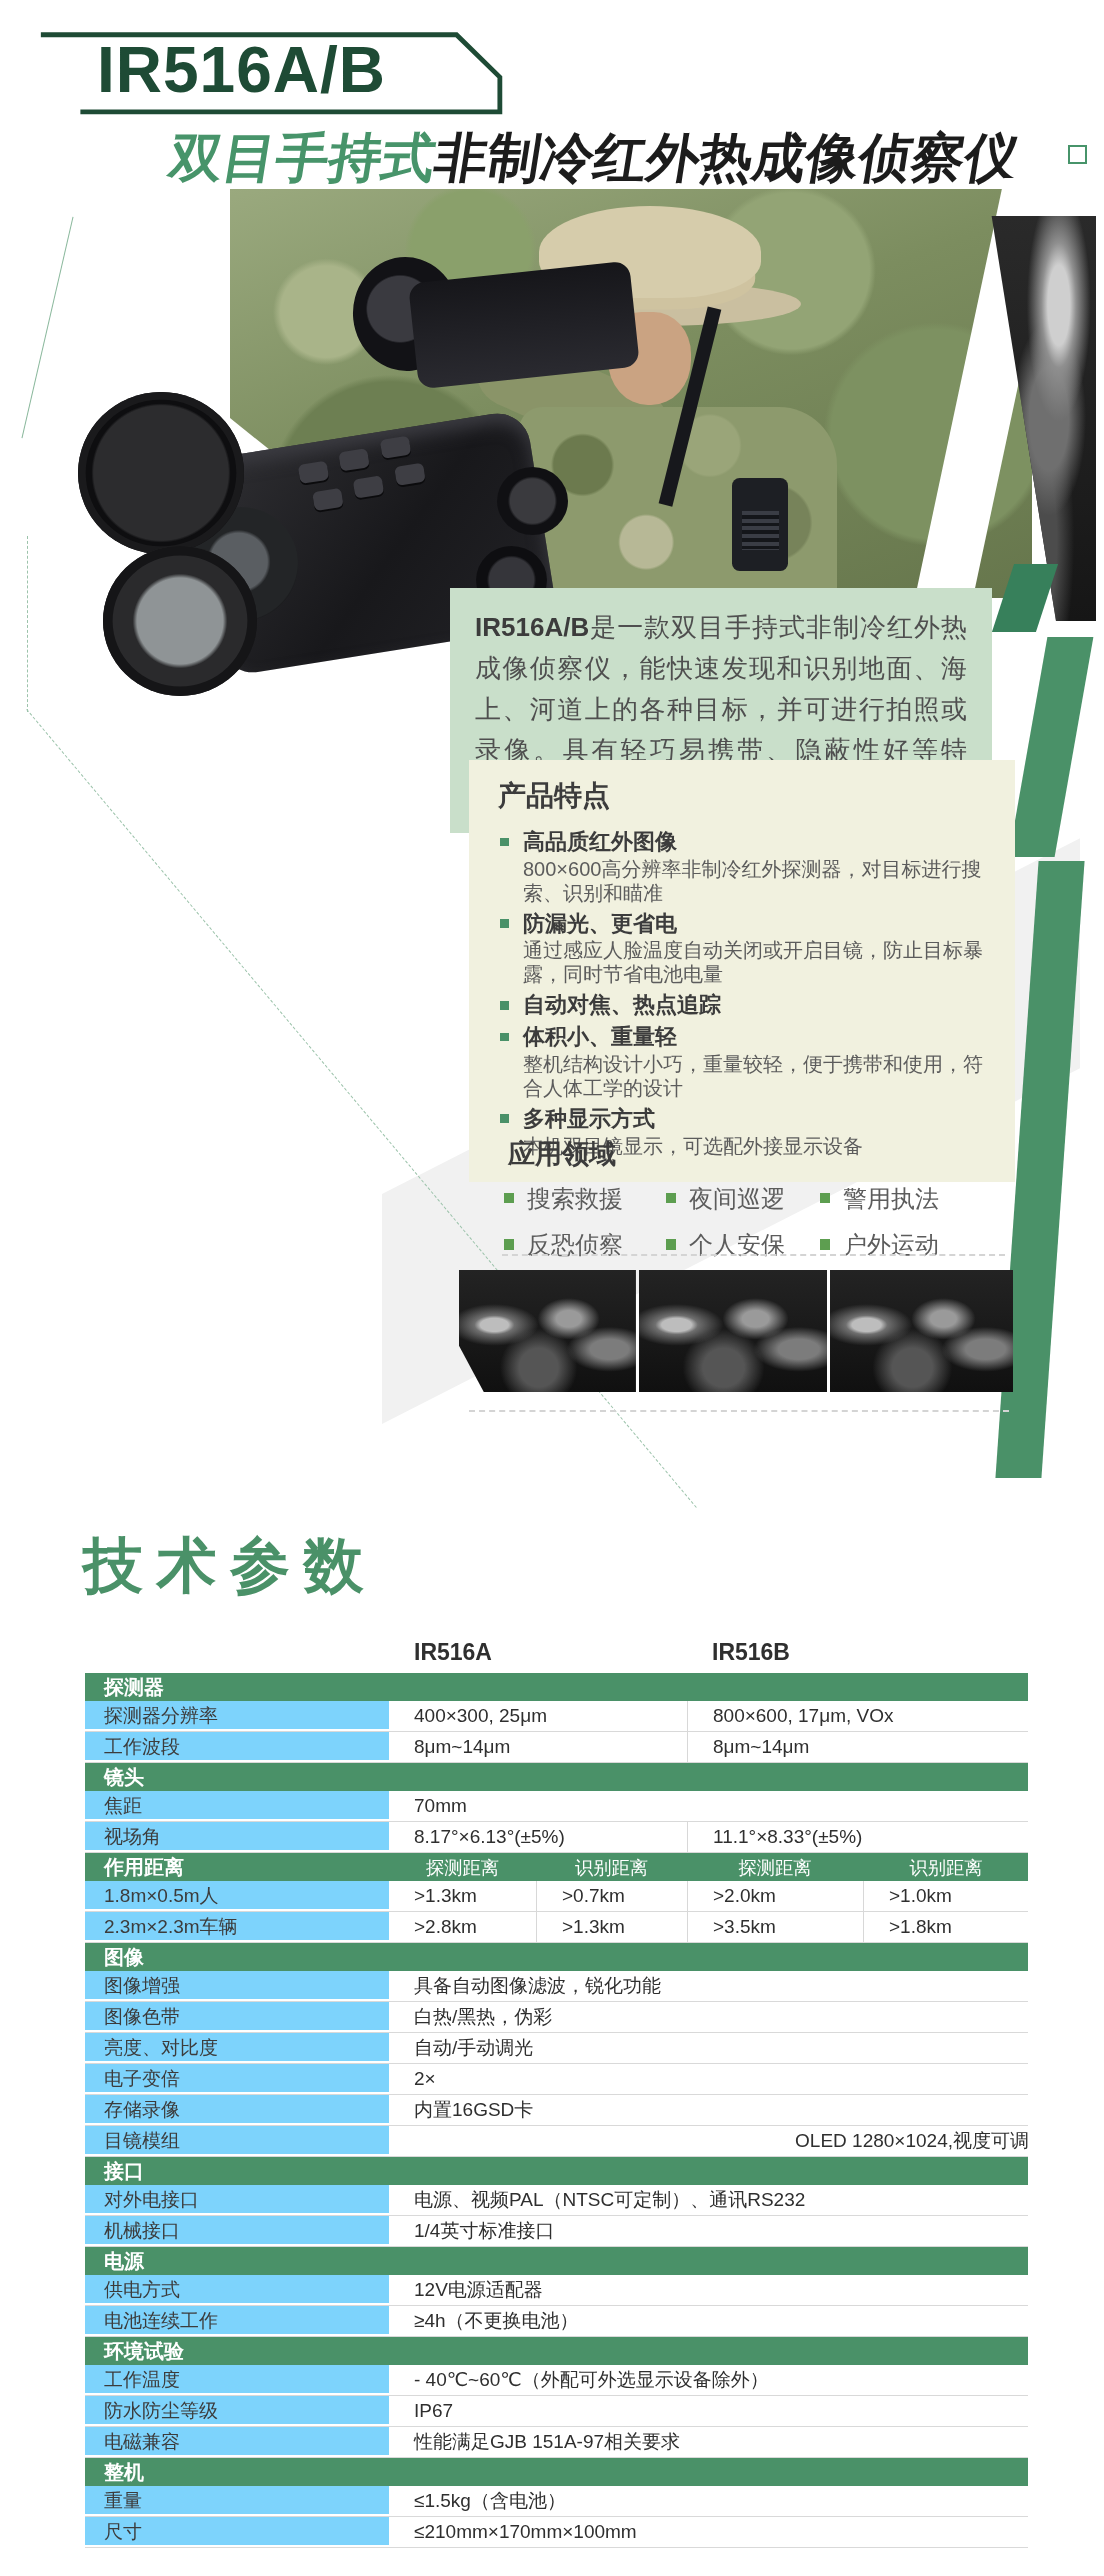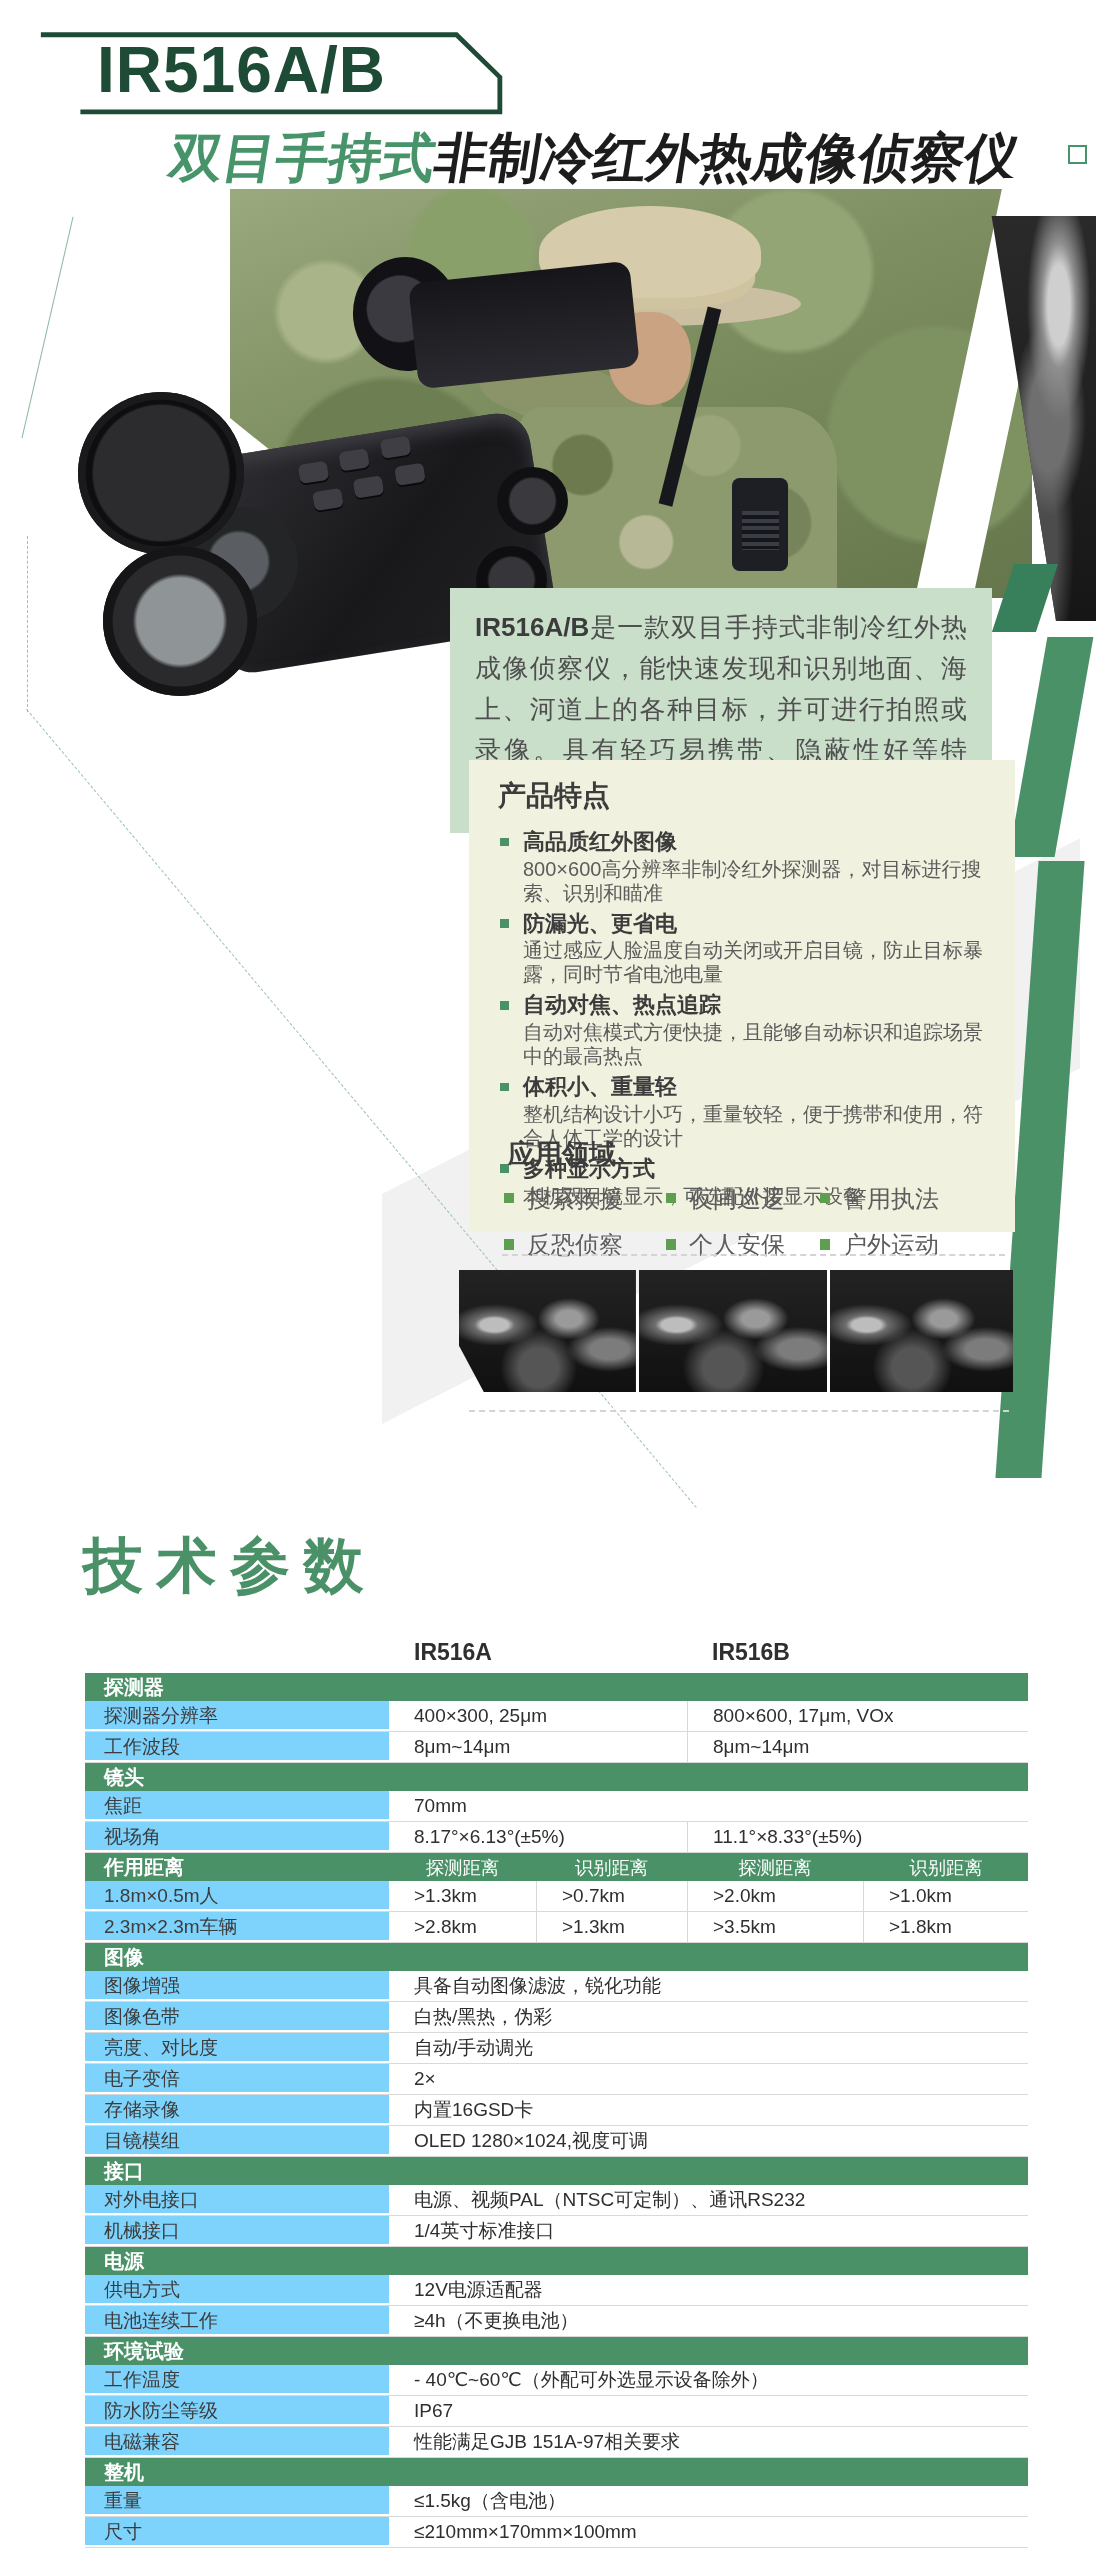--- a/index.html
+++ b/index.html
@@ -186,21 +186,20 @@
         <div class="feat-item">
           <div class="feat-head"><span class="sq"></span>高品质红外图像</div>
           <div class="feat-desc">800×600高分辨率非制冷红外探测器，对目标进行搜索、识别和瞄准</div>
         </div>
         <div class="feat-item">
           <div class="feat-head"><span class="sq"></span>防漏光、更省电</div>
           <div class="feat-desc">通过感应人脸温度自动关闭或开启目镜，防止目标暴露，同时节省电池电量</div>
         </div>
         <div class="feat-item">
           <div class="feat-head"><span class="sq"></span>自动对焦、热点追踪</div>
-          <div class="feat-desc">自动对焦模式方便快捷，且能够自动标识和追踪场景中的最高热点</div>
         </div>
         <div class="feat-item">
           <div class="feat-head"><span class="sq"></span>体积小、重量轻</div>
           <div class="feat-desc">整机结构设计小巧，重量较轻，便于携带和使用，符合人体工学的设计</div>
         </div>
         <div class="feat-item">
           <div class="feat-head"><span class="sq"></span>多种显示方式</div>
           <div class="feat-desc">本机双目镜显示，可选配外接显示设备</div>
         </div>
       </div>
@@ -295,21 +294,21 @@
         <div class="spec-grid spec-row">
           <div class="lbl">电子变倍</div>
           <div class="val" style="grid-column: span 4;">2×</div>
         </div>
         <div class="spec-grid spec-row">
           <div class="lbl">存储录像</div>
           <div class="val" style="grid-column: span 4;">内置16GSD卡</div>
         </div>
         <div class="spec-grid spec-row">
           <div class="lbl">目镜模组</div>
-          <div class="val" style="grid-column: span 4;">OLED 1280×1024,视度可调</div>
+          <div class="val" style="grid-column: span 4; text-align: right;">OLED 1280×1024,视度可调</div>
         </div>
         <div class="spec-grid spec-bar">
           <div class="bar-label">接口</div>
         </div>
         <div class="spec-grid spec-row">
           <div class="lbl">对外电接口</div>
           <div class="val" style="grid-column: span 4;">电源、视频PAL（NTSC可定制）、通讯RS232</div>
         </div>
         <div class="spec-grid spec-row">
           <div class="lbl">机械接口</div>

